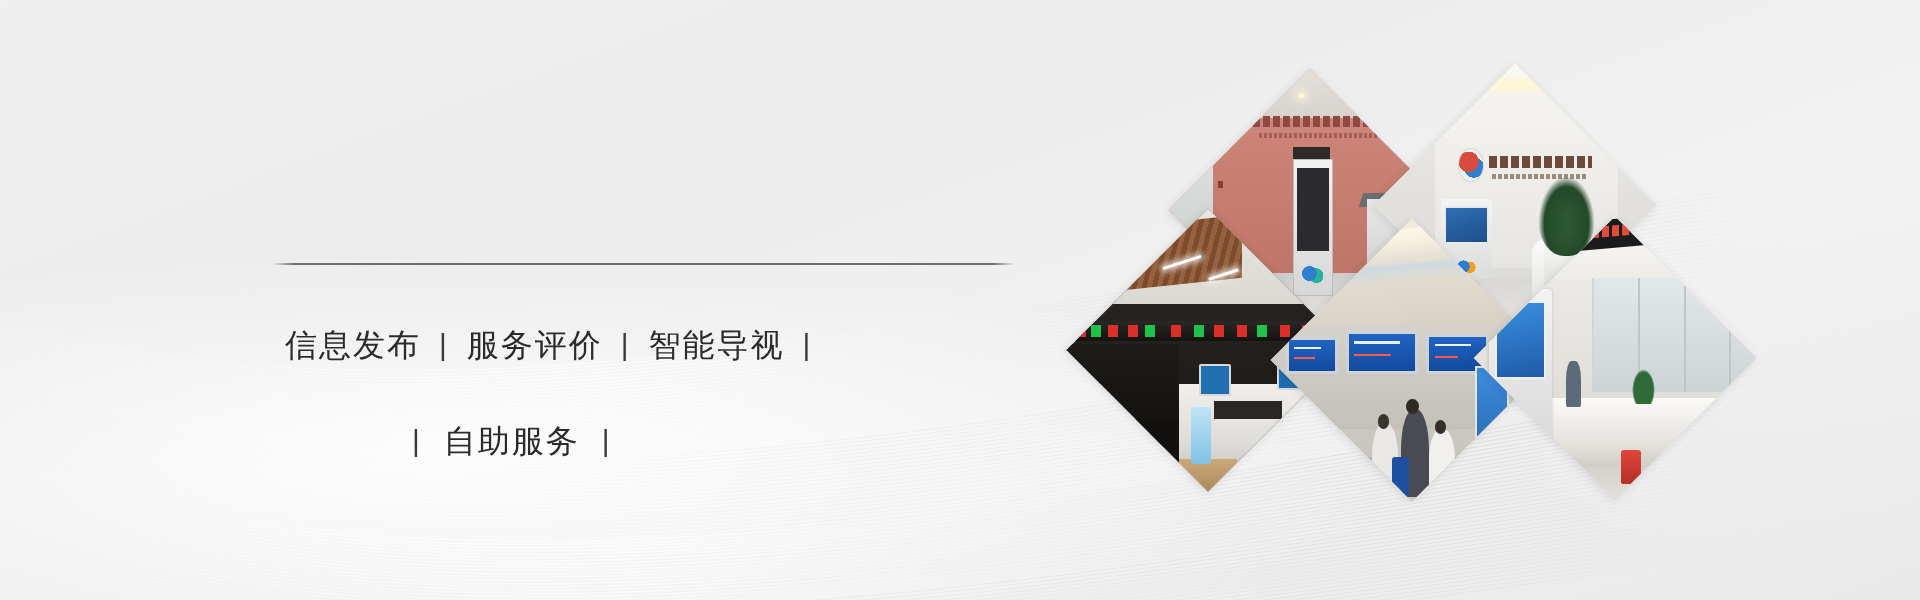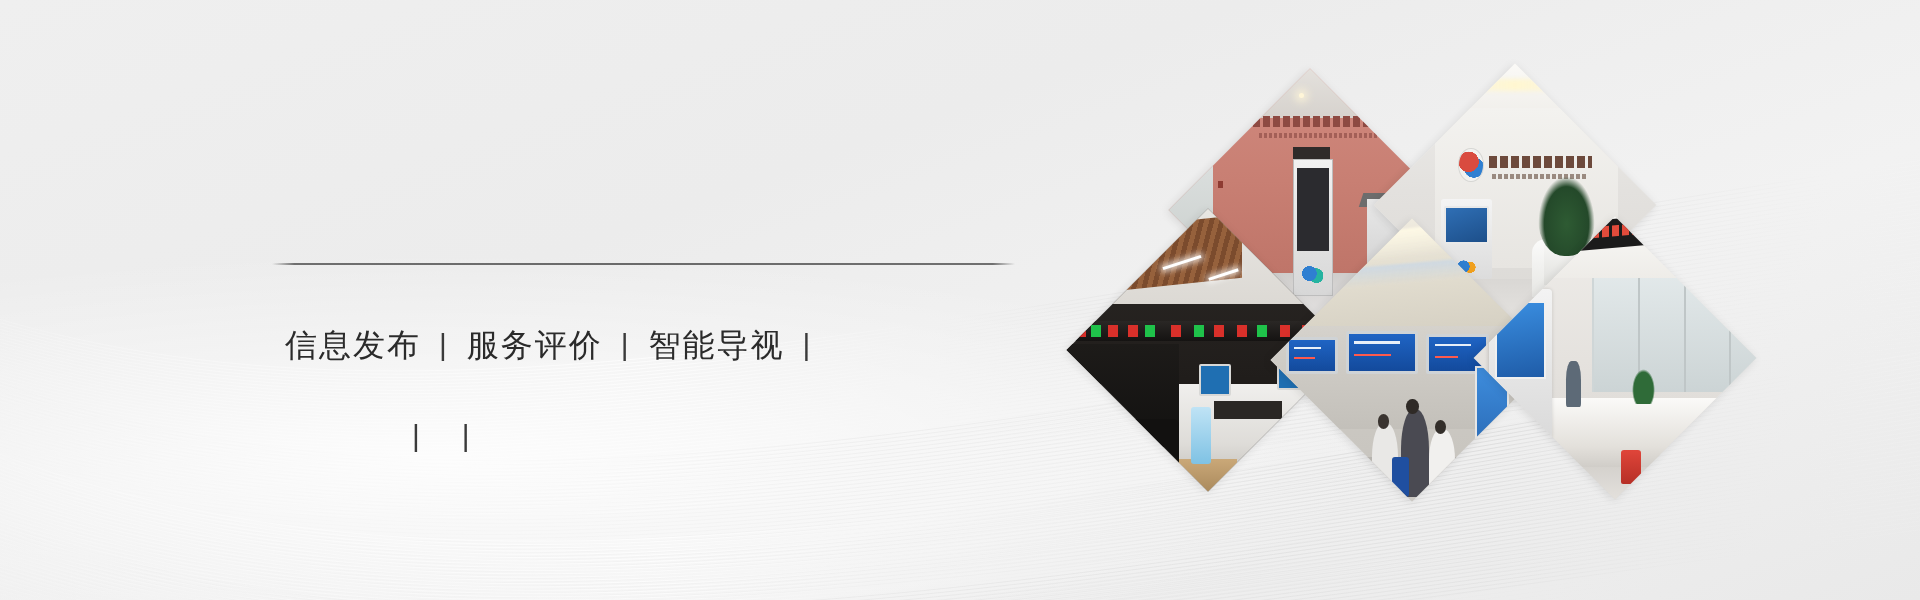--- a/index.html
+++ b/index.html
@@ -376,20 +376,21 @@
       <span class="feature-item">信息发布</span>
       <span class="feature-sep">|</span>
       <span class="feature-item">服务评价</span>
       <span class="feature-sep">|</span>
       <span class="feature-item">智能导视</span>
       <span class="feature-sep">|</span>
     </div>
 
     <div class="feature-row" id="feature-row-2">
       <span class="feature-sep">|</span>
+      <span class="feature-item">自助服务</span>
       <span class="feature-sep">|</span>
     </div>
   </div>
 
   <div id="collage">
 
     <div class="diamond" id="diamond-1">
       <div class="inner">
           <div class="scene">
         <div class="s1-wall"></div>

